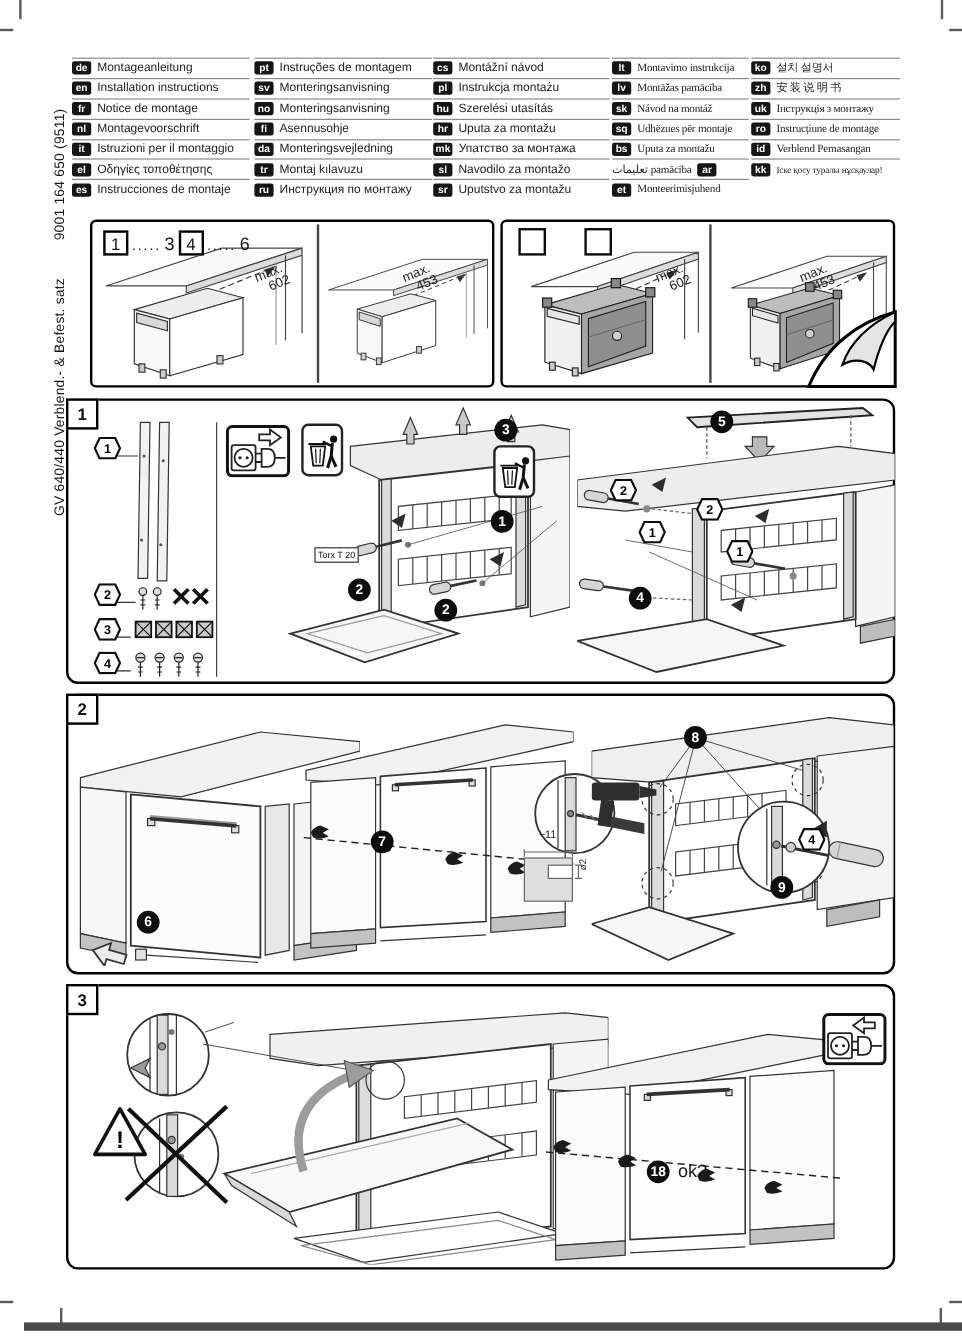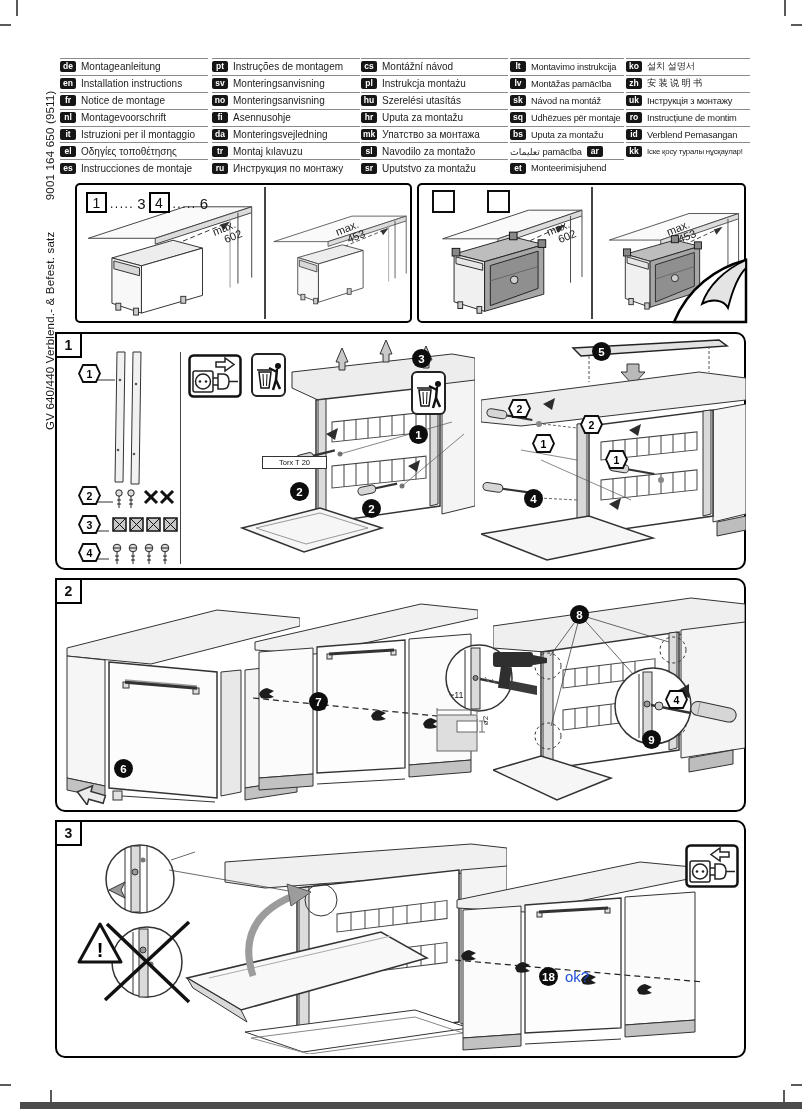--- a/index.html
+++ b/index.html
@@ -7,27 +7,27 @@
   .page { position:relative; width:802px; height:1113px; background:#fff; overflow:hidden; }
   .abs { position:absolute; }
   .crop { position:absolute; background:#5a5a5a; }
 
   
   .side-text { position:absolute; left:44px; top:80px; height:350px; writing-mode:vertical-lr;
     transform:rotate(180deg); font-size:11.5px; color:#161616; letter-spacing:.2px; white-space:nowrap; }
   .side-text .part1 { margin-bottom:28px; }
 
   
-  .lang-col { position:absolute; top:58px; }
+  .lang-col { position:absolute; top:48px; }
   .lang-row { display:flex; align-items:center; gap:5px; height:16.9px; border-top:1px solid #8a8a8a; }
   .lang-row.rtl { flex-direction:row-reverse; justify-content:flex-end; }
   .lang-badge { background:#161616; color:#fff; font-weight:bold; font-size:8.5px; line-height:11px;
     min-width:16px; text-align:center; border-radius:2px; padding:0 2px; flex:none; }
   .lang-label { font-size:10px; white-space:nowrap; color:#1c1c1c; }
-  .lang-col.narrow .lang-label { font-size:9.3px; letter-spacing:-0.2px; }
+  .lang-col.narrow .lang-label { font-size:9.3px; letter-spacing:-0.2px;font-family:Liberation Serif, serif; }
   .lang-col.c5 .lang-row:nth-child(6) .lang-label { font-size:7.8px;text-align:center; }
 
   
   .frame { position:absolute; border:2.2px solid #000; border-radius:5px; background:#fff; }
   .section { position:absolute; left:55px; width:691px; border:2.4px solid #000; border-radius:10px; background:#fff; }
   .sec-num { position:absolute; left:-2px; top:-2px; width:27px; height:26px; background:#fff;
     border:2.2px solid #000; display:flex; align-items:center; justify-content:center;
     font-weight:bold; font-size:14px; z-index:6; }
   .vdiv { position:absolute; width:1.5px; background:#444; }
 
@@ -44,23 +44,23 @@
     color:#222; z-index:4; white-space:nowrap; }
   .maxlbl .num { display:block; margin-left:8px; }
 
   
   .step { position:absolute; width:19px; height:19px; border-radius:50%; background:#0d0d0d; color:#fff;
     display:flex; align-items:center; justify-content:center; font-size:11.5px; font-weight:bold; z-index:7; }
   .hex { position:absolute; width:23px; height:19px; z-index:7; }
   .hex polygon { fill:#fff; stroke:#0d0d0d; stroke-width:1.8; }
   .hex text { font-size:10.5px; font-weight:bold; text-anchor:middle; font-family:"Liberation Sans",sans-serif; }
 
-  .torx { position:absolute; border:1.2px solid #333; background:#fff; font-size:7.5px; padding:1px 16px; z-index:7; }
+  .torx { position:absolute; border:1.2px solid #333; background:#fff; font-size:7.5px; padding:1px 2px; z-index:7; }
   .dim { position:absolute; font-size:9px; color:#222; z-index:7; white-space:nowrap; }
-  .okq { position:absolute; font-size:15px; color:#1d4ed8; z-index:7; }
+  .okq { position:absolute; font-size:15px; color:#0f172a; z-index:7; }
   .plugbox { position:absolute; z-index:6; }
   .bottom-bar { position:absolute; left:20px; top:1102px; width:782px; height:7px; background:#4b4b4b; }
 </style>
 </head>
 <body>
 
 <div class="page">
 
   <div class="crop" style="left:16px;top:0;width:2px;height:16px"></div>
   <div class="crop" style="left:0;top:24px;width:11px;height:2px"></div>
@@ -240,21 +240,21 @@
         <span class="lang-label">安 装 说 明 书</span>
       </div>
 
       <div class="lang-row">
         <span class="lang-badge">uk</span>
         <span class="lang-label">Інструкція з монтажу</span>
       </div>
 
       <div class="lang-row">
         <span class="lang-badge">ro</span>
-        <span class="lang-label">Instrucțiune de montim</span>
+        <span class="lang-label">Instrucțiune de montage</span>
       </div>
 
       <div class="lang-row">
         <span class="lang-badge">id</span>
         <span class="lang-label">Verblend Pemasangan</span>
       </div>
 
       <div class="lang-row">
         <span class="lang-badge">kk</span>
         <span class="lang-label">Іске қосу туралы нұсқаулар!</span>

